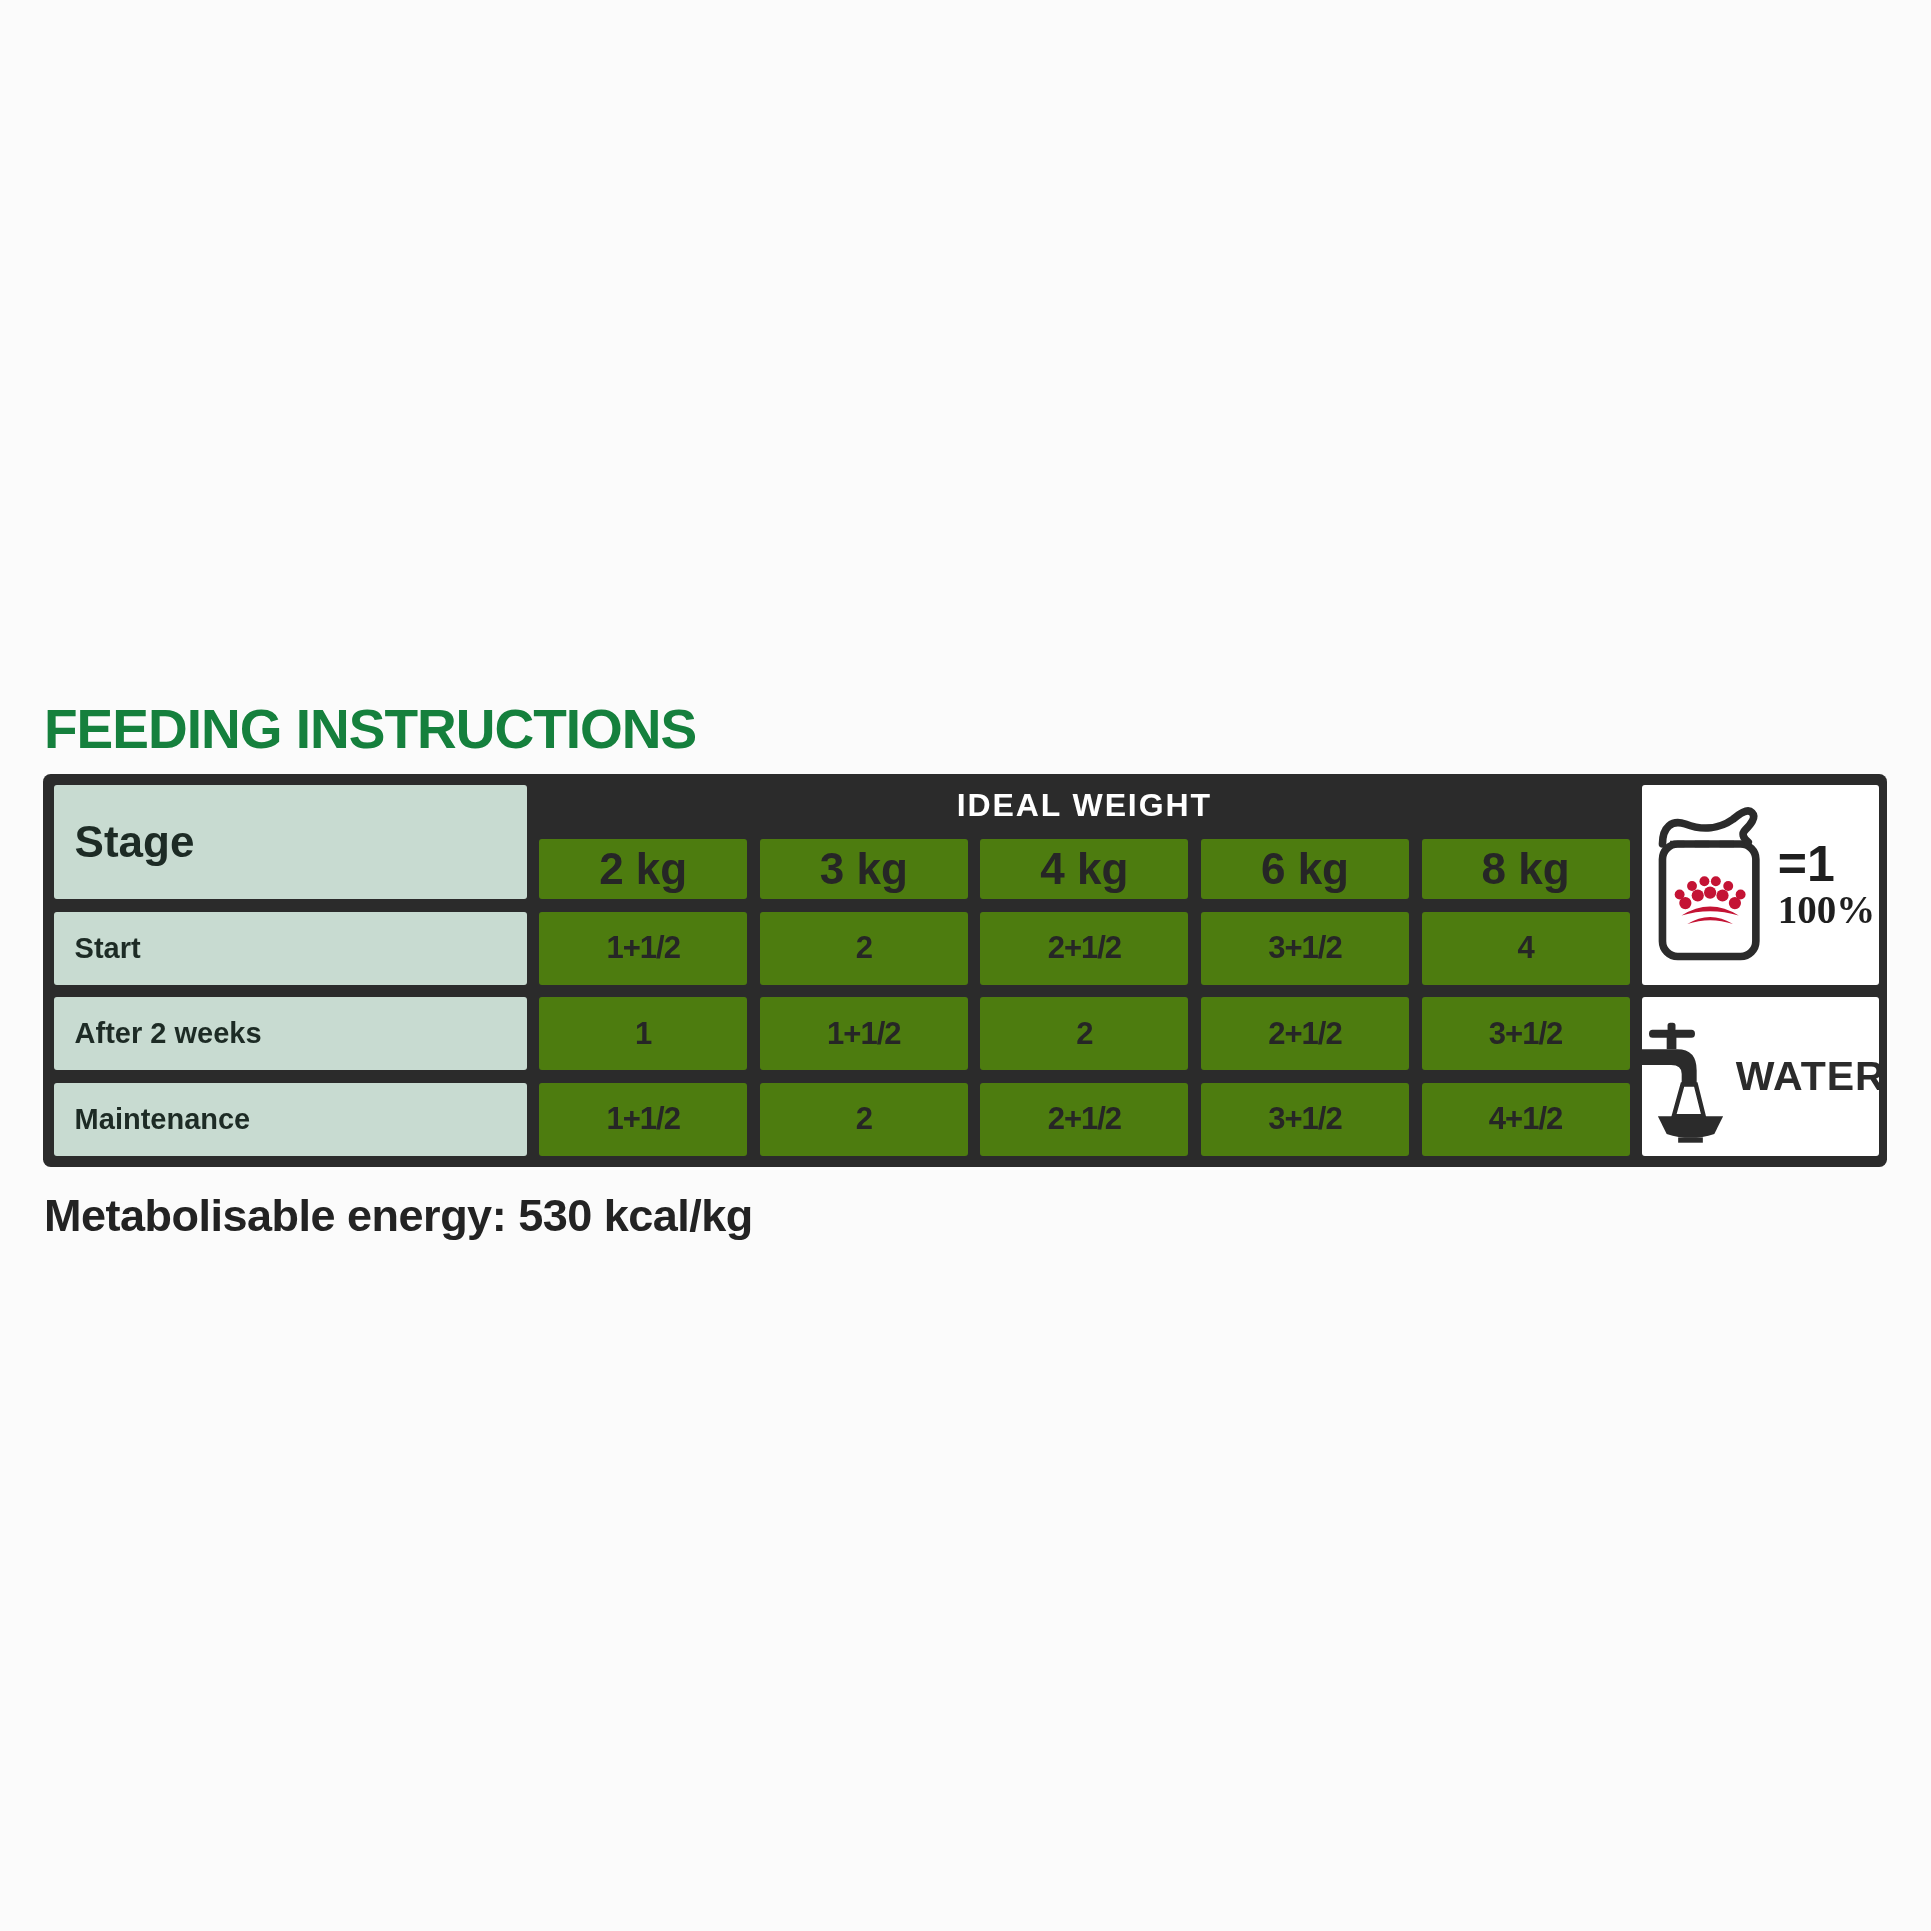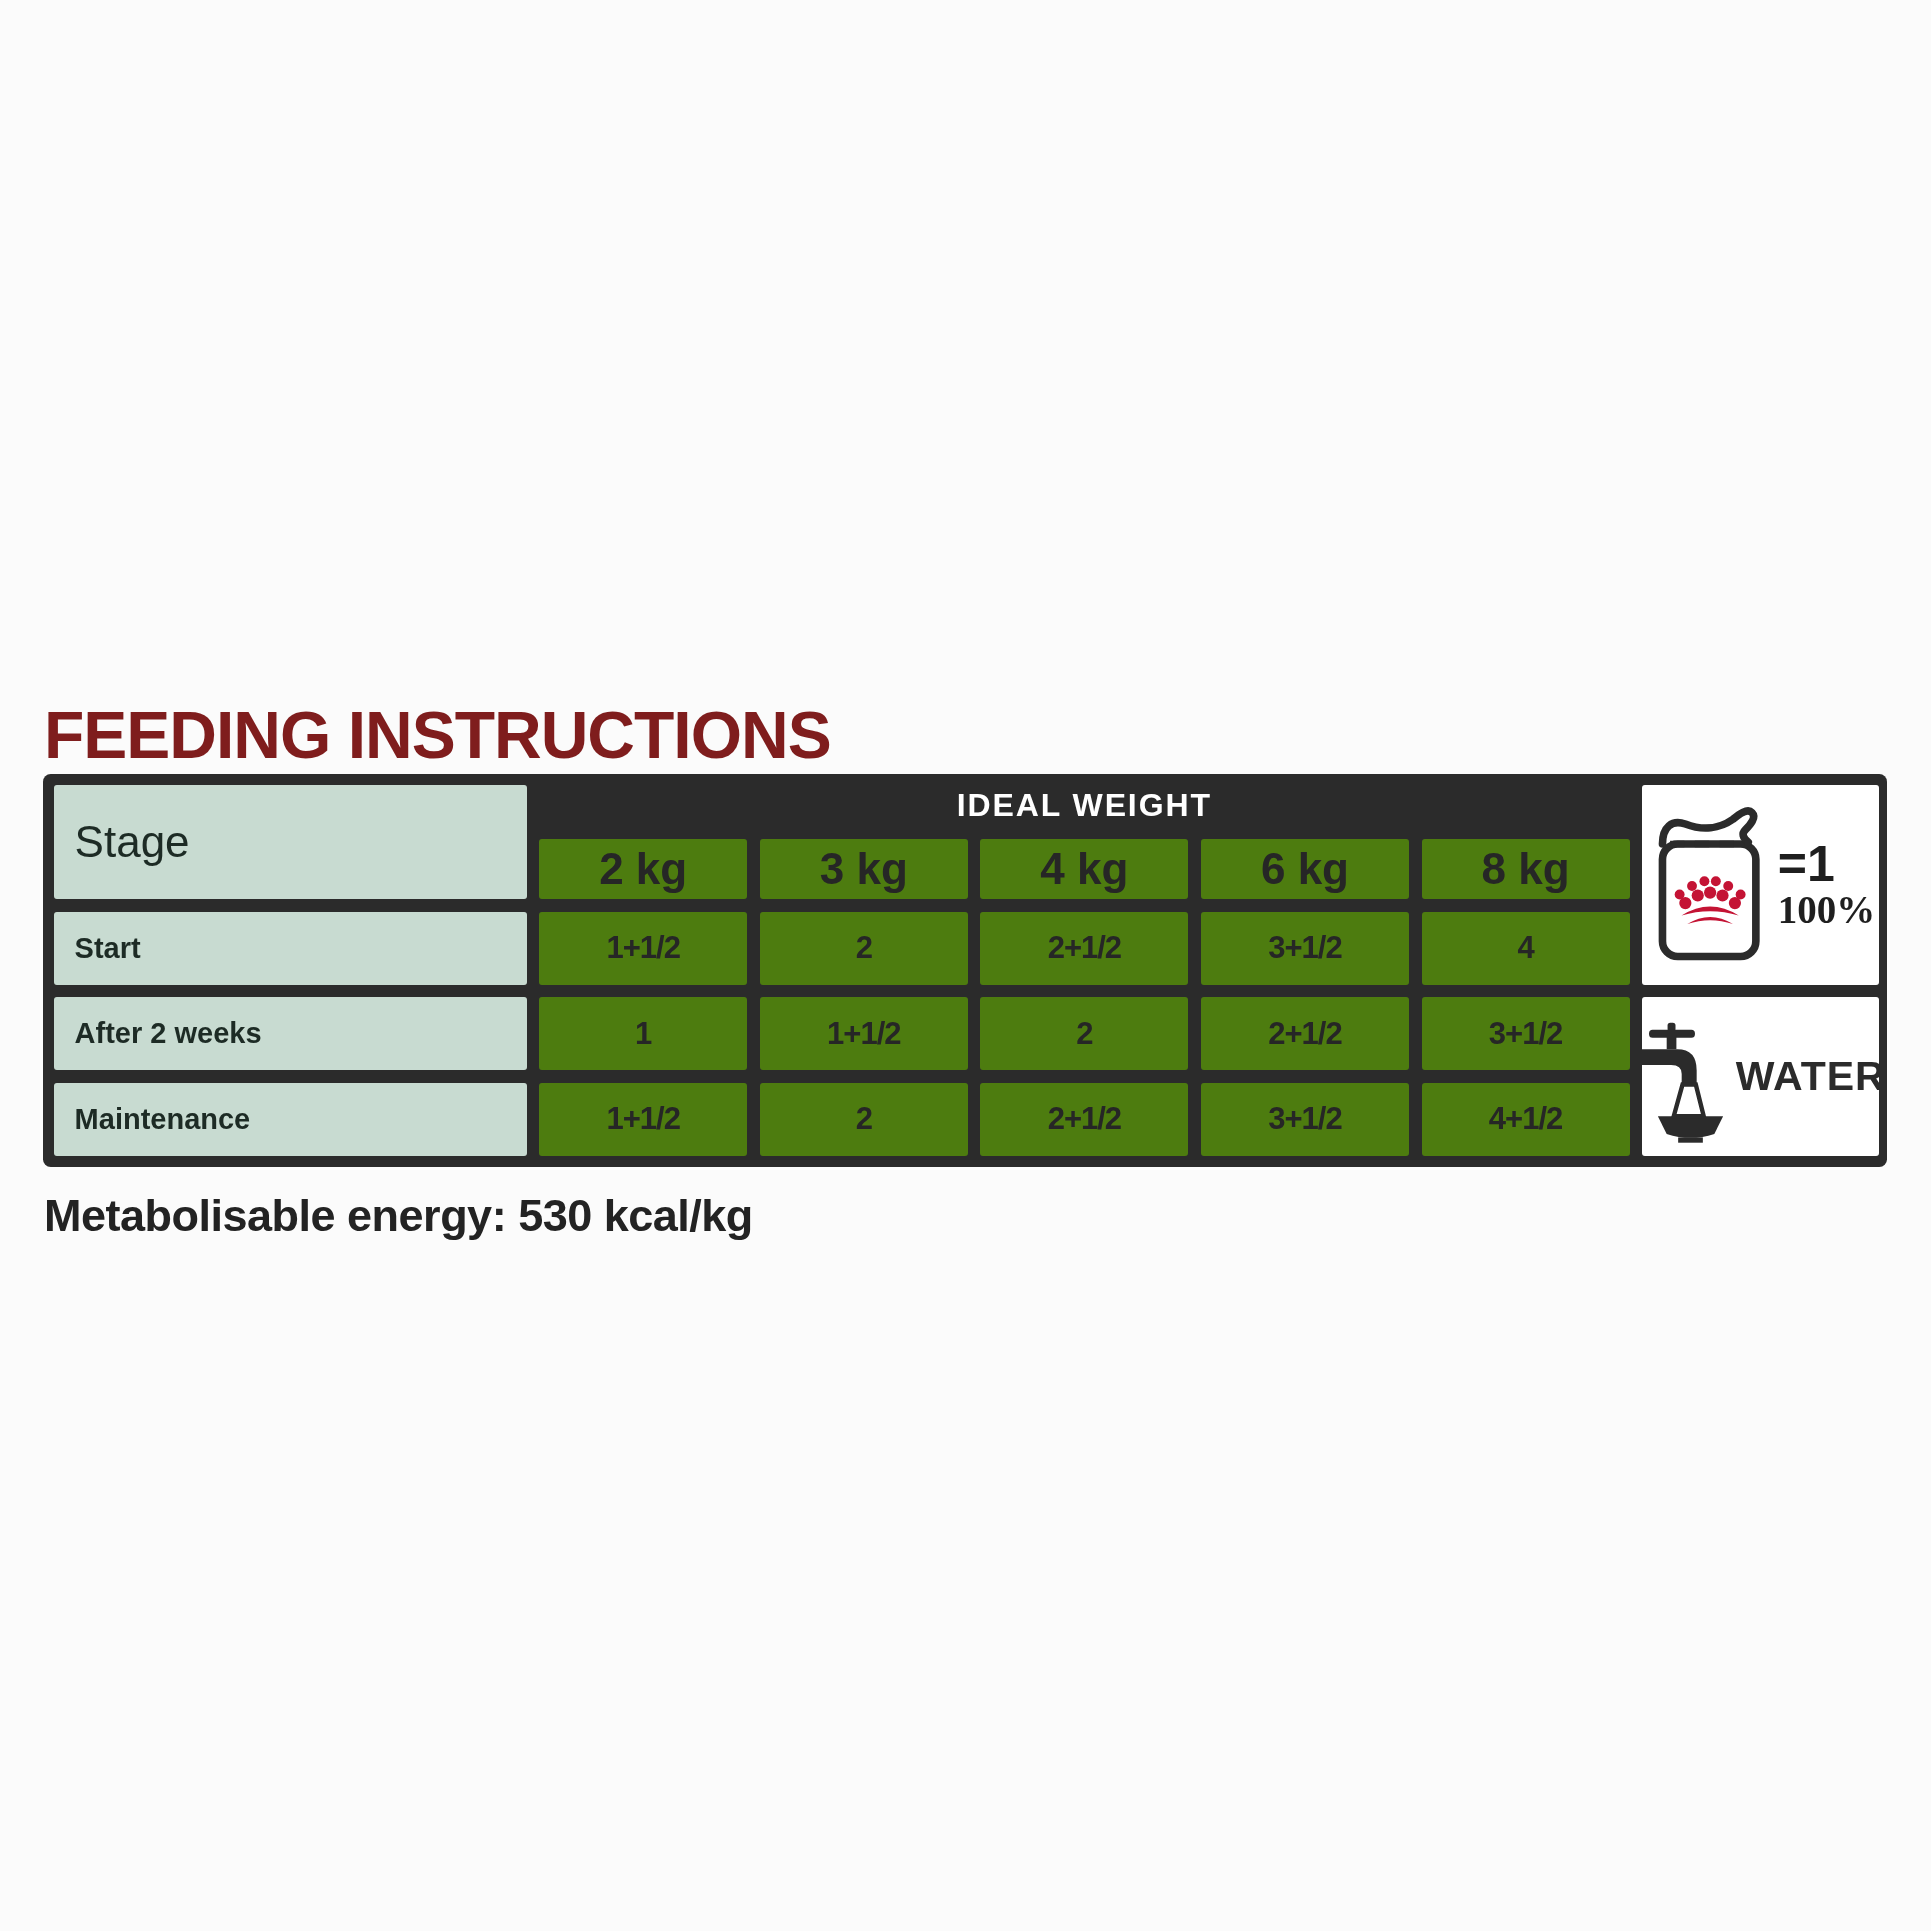--- a/index.html
+++ b/index.html
@@ -5,37 +5,37 @@
   html,body{margin:0;padding:0;}
   body{
     width:1931px;height:1931px;position:relative;
     background:#fbfbfb;
     font-family:"Liberation Sans", sans-serif;
     color:#1f1f1f;
     -webkit-font-smoothing:antialiased;
   }
   .title{
     position:absolute;left:44px;top:697px;margin:0;
-    font-size:66px;font-weight:700;letter-spacing:-1px;color:#7f1d1d;
+    font-size:55px;font-weight:700;letter-spacing:-1px;color:#15803d;
   }
   .feed-table{
     position:absolute;left:43px;top:774px;width:1844px;
     box-sizing:border-box;background:#2b2b2b;border-radius:7.7px;
     padding:10.6px;display:grid;gap:12.6px;
     grid-template-columns:473px repeat(5,208px) 237px;
     grid-template-rows:42px 60px 73px 73px 73px;
   }
   .cell{
     display:flex;align-items:center;justify-content:center;
     border-radius:2.9px;overflow:hidden;
   }
   .c-green{background:#c8dbd1;color:#1d2b25;justify-content:flex-start;padding-left:21px;}
   .c-white{background:#4d7c0f;color:#262626;}
   .c-clear{background:transparent;color:#ffffff;}
-  .stage-cell{font-size:44px;font-weight:400;}
+  .stage-cell{font-size:44px;font-weight:700;}
   .row-label{font-size:29px;font-weight:700;}
   .ideal-head{font-size:32px;font-weight:700;letter-spacing:1.9px;}
   .kg-head{font-size:44px;font-weight:700;}
   .val{font-size:31px;font-weight:700;letter-spacing:-1px;}
   .legend-box{background:#ffffff;display:flex;align-items:center;border-radius:2.9px;}
   .pouch-box{padding:5.8px 3.9px 5.8px 9.7px;gap:9.7px;}
   .pouch-text{display:flex;flex-direction:column;line-height:1.02;}
   .pouch-eq{font-size:50px;font-weight:700;}
   .pouch-pct{font-size:39px;font-weight:700;font-family:Liberation Serif, serif;}
   .water-box{padding:4px;position:relative;}

